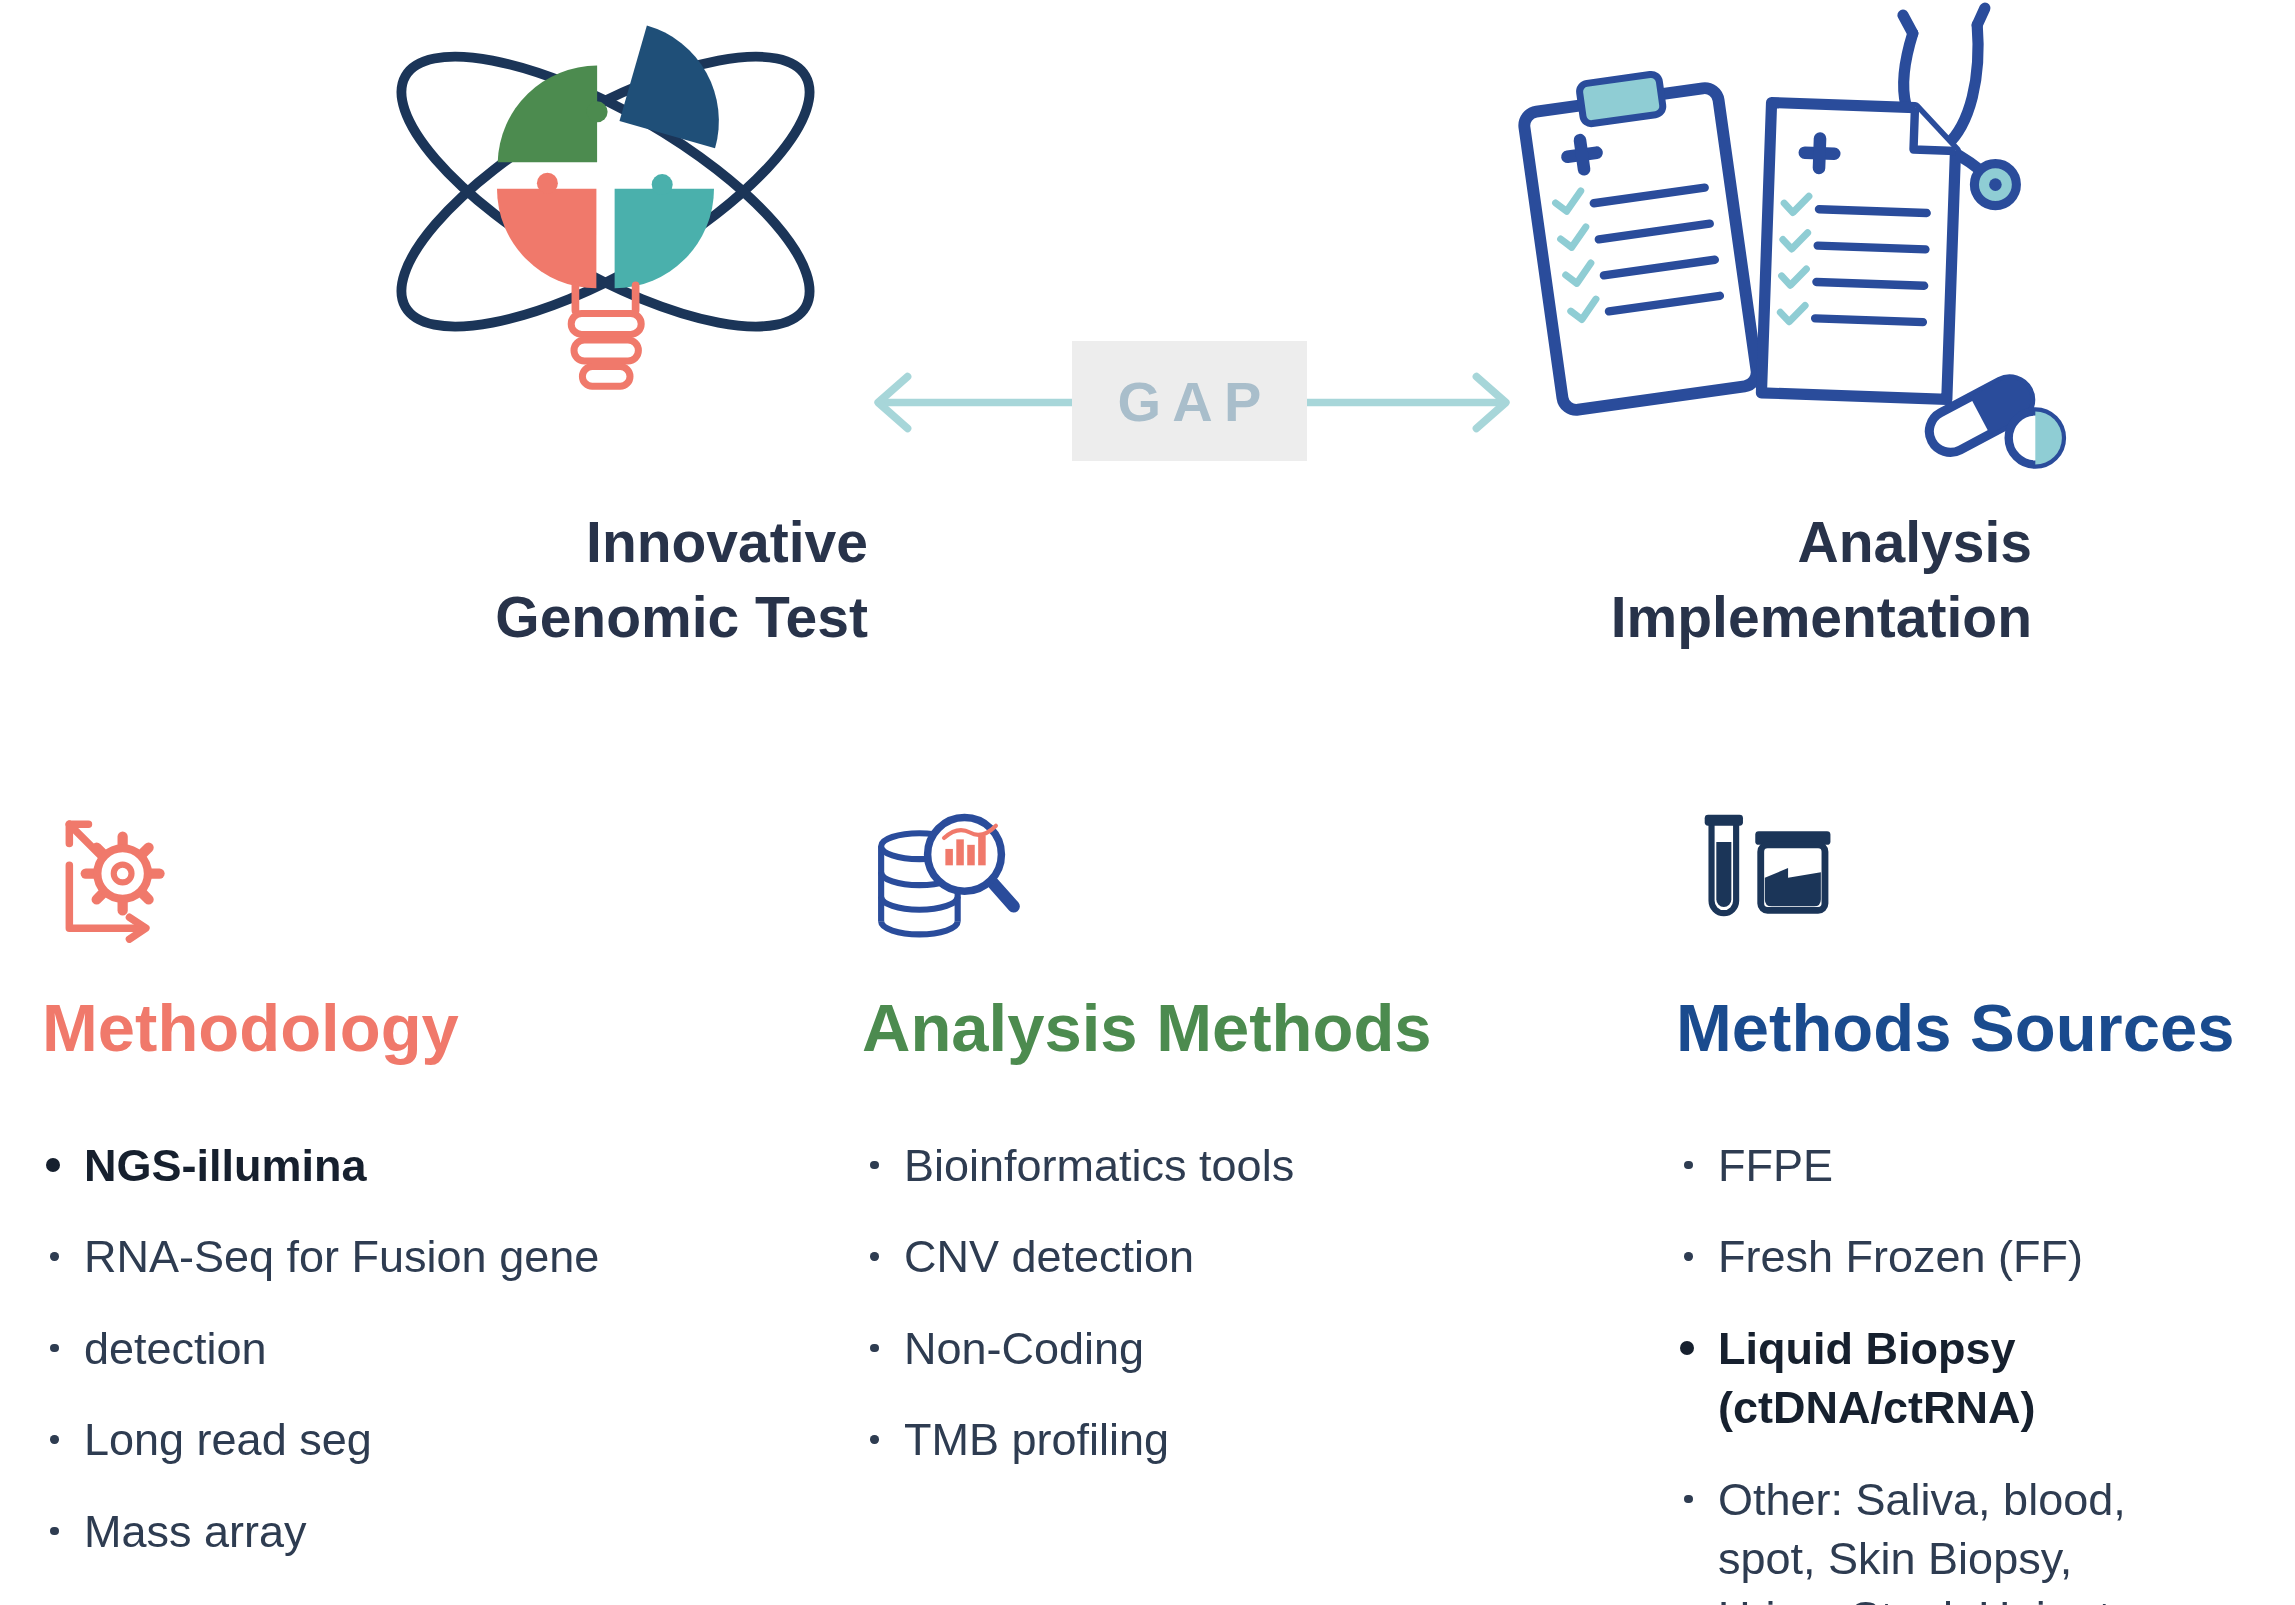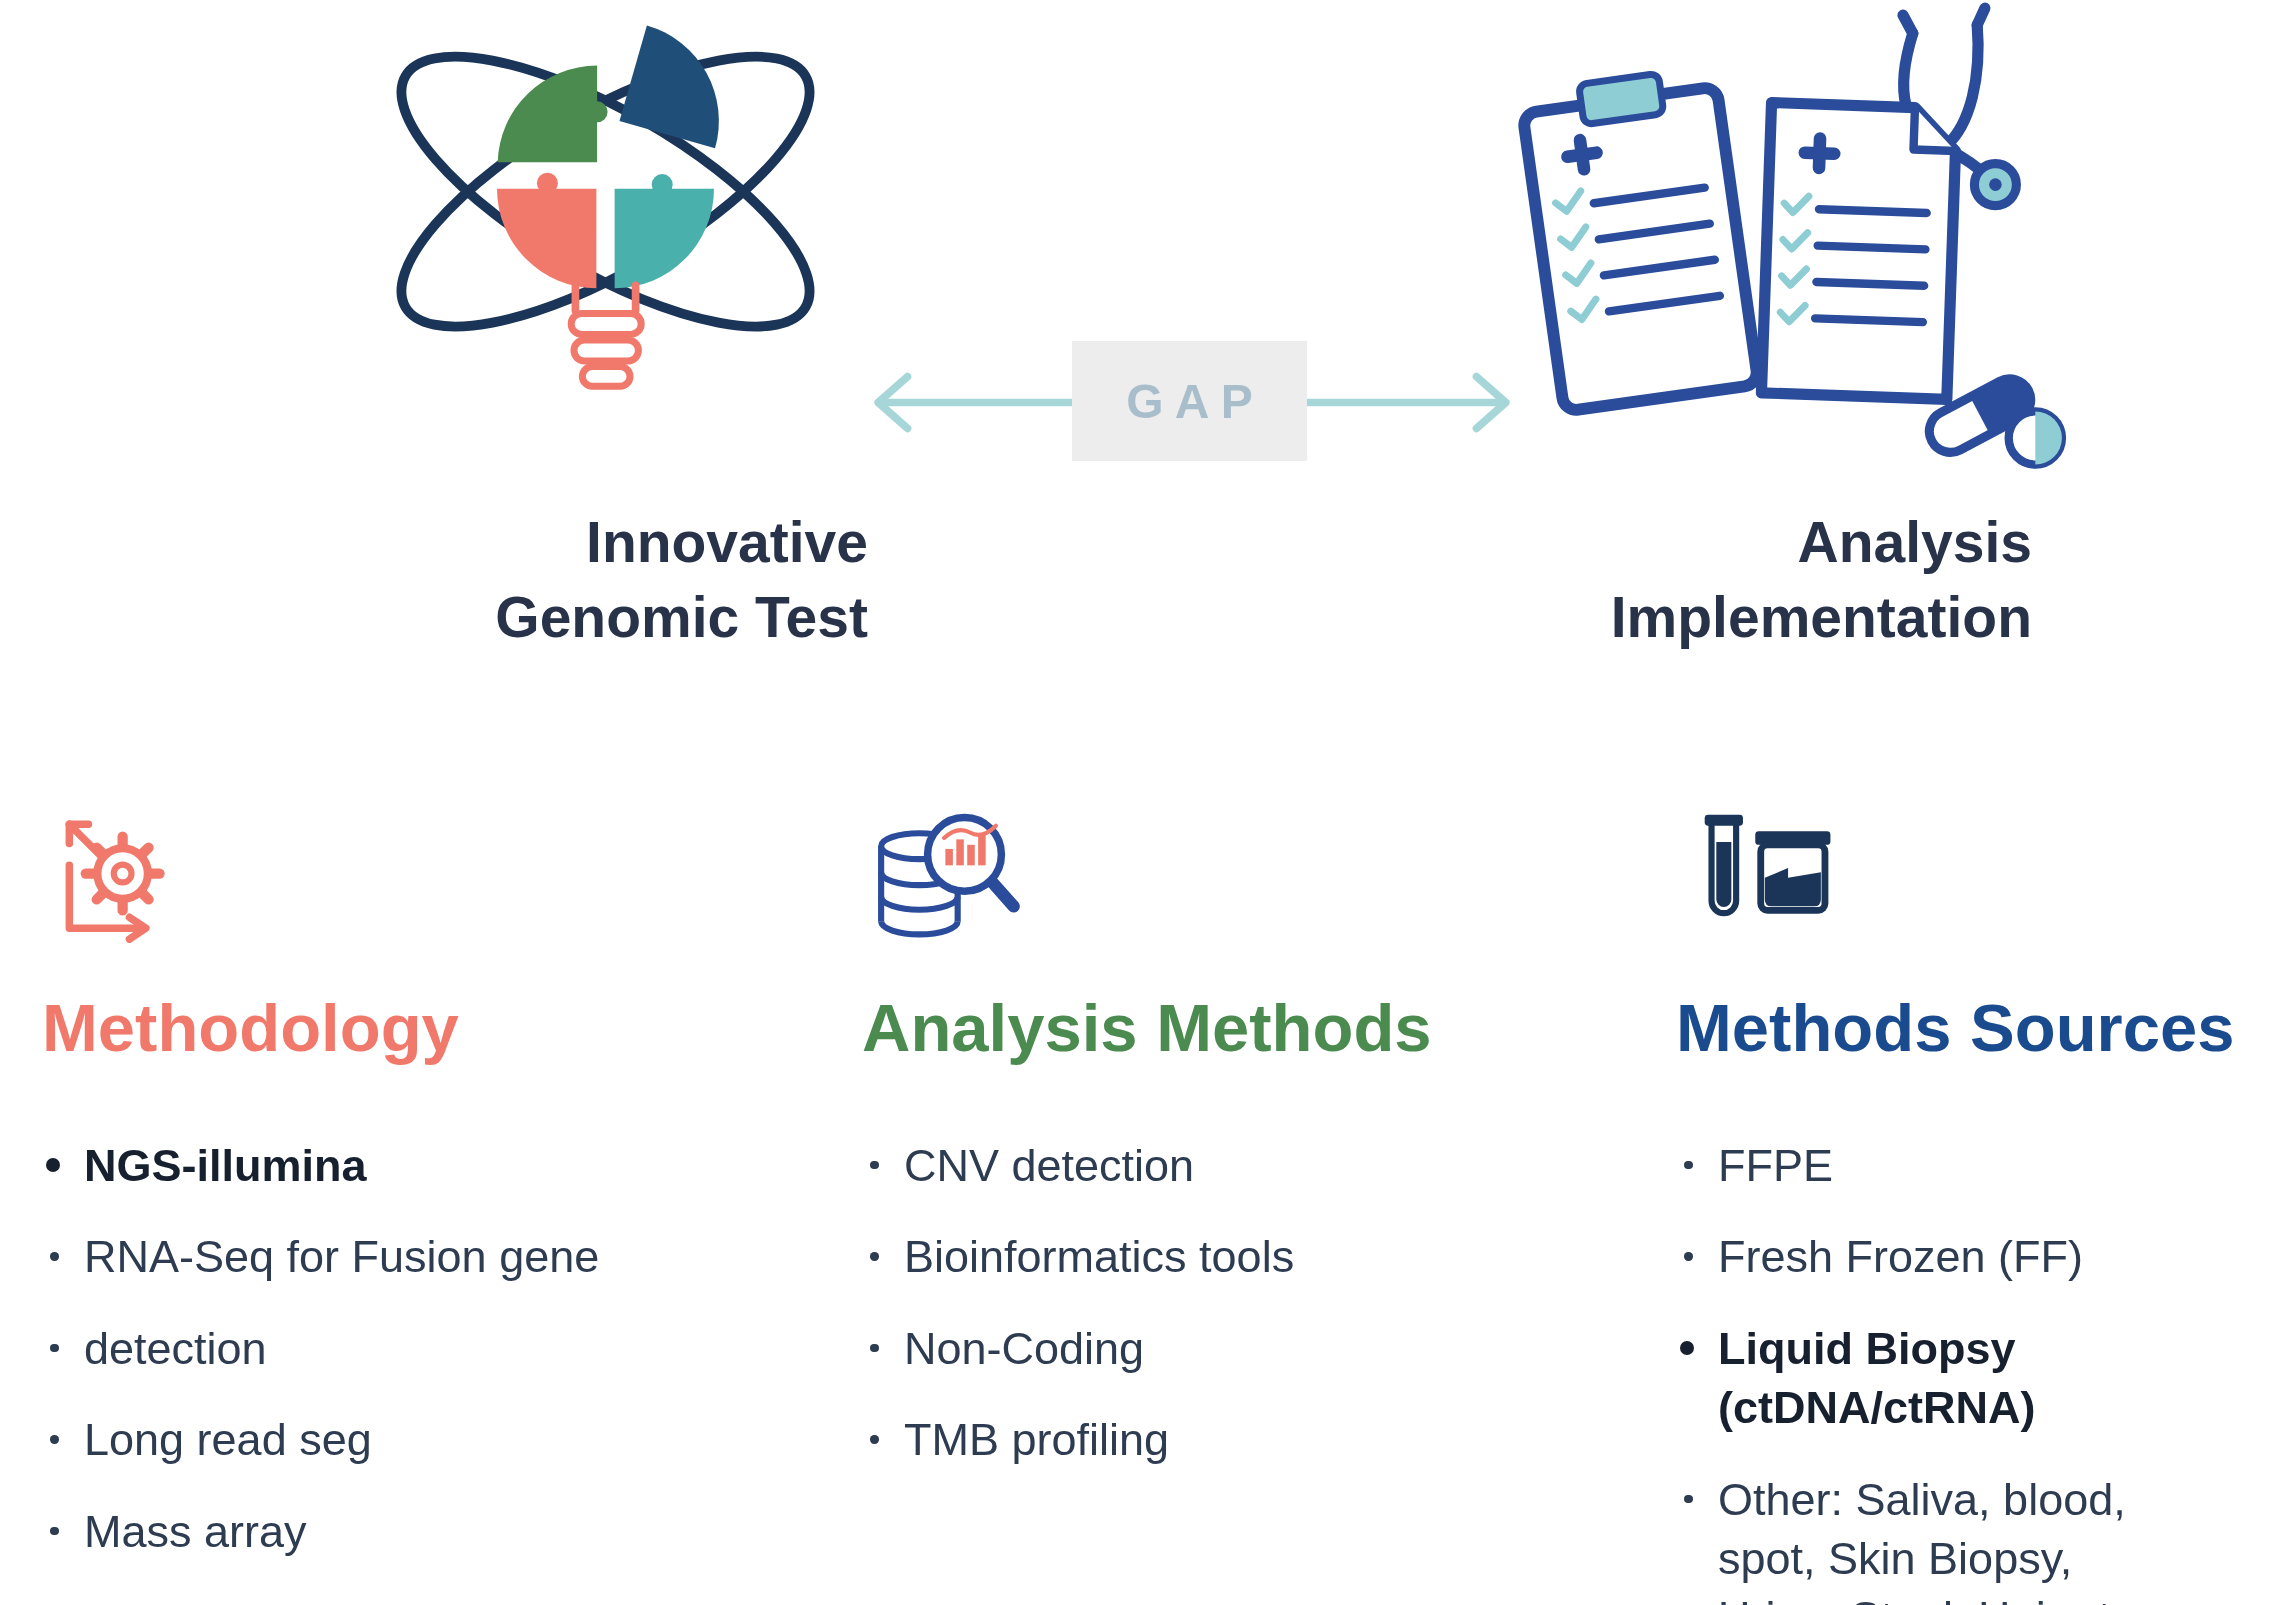--- a/index.html
+++ b/index.html
@@ -21,21 +21,21 @@
   }
   #label-left{left:350px;top:481px;width:518px;}
   #label-right{left:1472px;top:481px;width:560px;}
   #gap-arrows{left:867px;top:350px;width:650px;height:105px;}
   #gap-box{
     left:1072px;top:341px;width:235px;height:120px;
     background:var(--gap-background,#EDEDED);
     display:flex;align-items:center;justify-content:center;
   }
   #gap-box span{
-    font-size:48px;font-weight:600;letter-spacing:11.2px;padding-left:11.2px;
+    font-size:56px;font-weight:600;letter-spacing:11.2px;padding-left:11.2px;
     color:var(--gap-text,#A9BECB);
   }
 
   
   .col{position:absolute;top:797px;display:flex;flex-direction:column;align-items:flex-start;justify-content:space-between;}
   #col-methodology{left:42px;width:769px;}
   #col-analysis{left:862px;width:741px;}
   #col-specimen{left:1676px;width:588px;}
   .col-icon{height:164px;}
   .col-icon svg{height:164px;width:164px;}
@@ -218,22 +218,22 @@
           <rect x="122" y="76" width="11" height="24" class="fl-coral"></rect>
           <rect x="138" y="62" width="11" height="38" class="fl-coral"></rect>
           <rect x="154" y="70" width="11" height="30" class="fl-coral"></rect>
           <rect x="170" y="56" width="11" height="44" class="fl-coral"></rect>
           <path d="M120,60 Q140,42 158,52 T196,42" class="st-coral fl-none" stroke-width="6" stroke-linecap="round"></path>
         </g>
       </svg>
     </div>
     <h2 class="col-title">Analysis Methods</h2>
     <ul class="col-list">
+      <li class="list-item"><span>Bioinformatics tools</span></li>
       <li class="list-item"><span>CNV detection</span></li>
-      <li class="list-item"><span>Bioinformatics tools</span></li>
       <li class="list-item"><span>Non-Coding</span></li>
       <li class="list-item"><span>TMB profiling</span></li>
     </ul>
   </section>
 
   <section id="col-specimen" class="col">
     <div class="col-icon">
       <svg viewBox="0 0 240 240" aria-hidden="true">
         <g>
           <path d="M52,40 V152 a18,18 0 0 0 36,0 V40" class="fl-white st-dark" stroke-width="9"></path>

